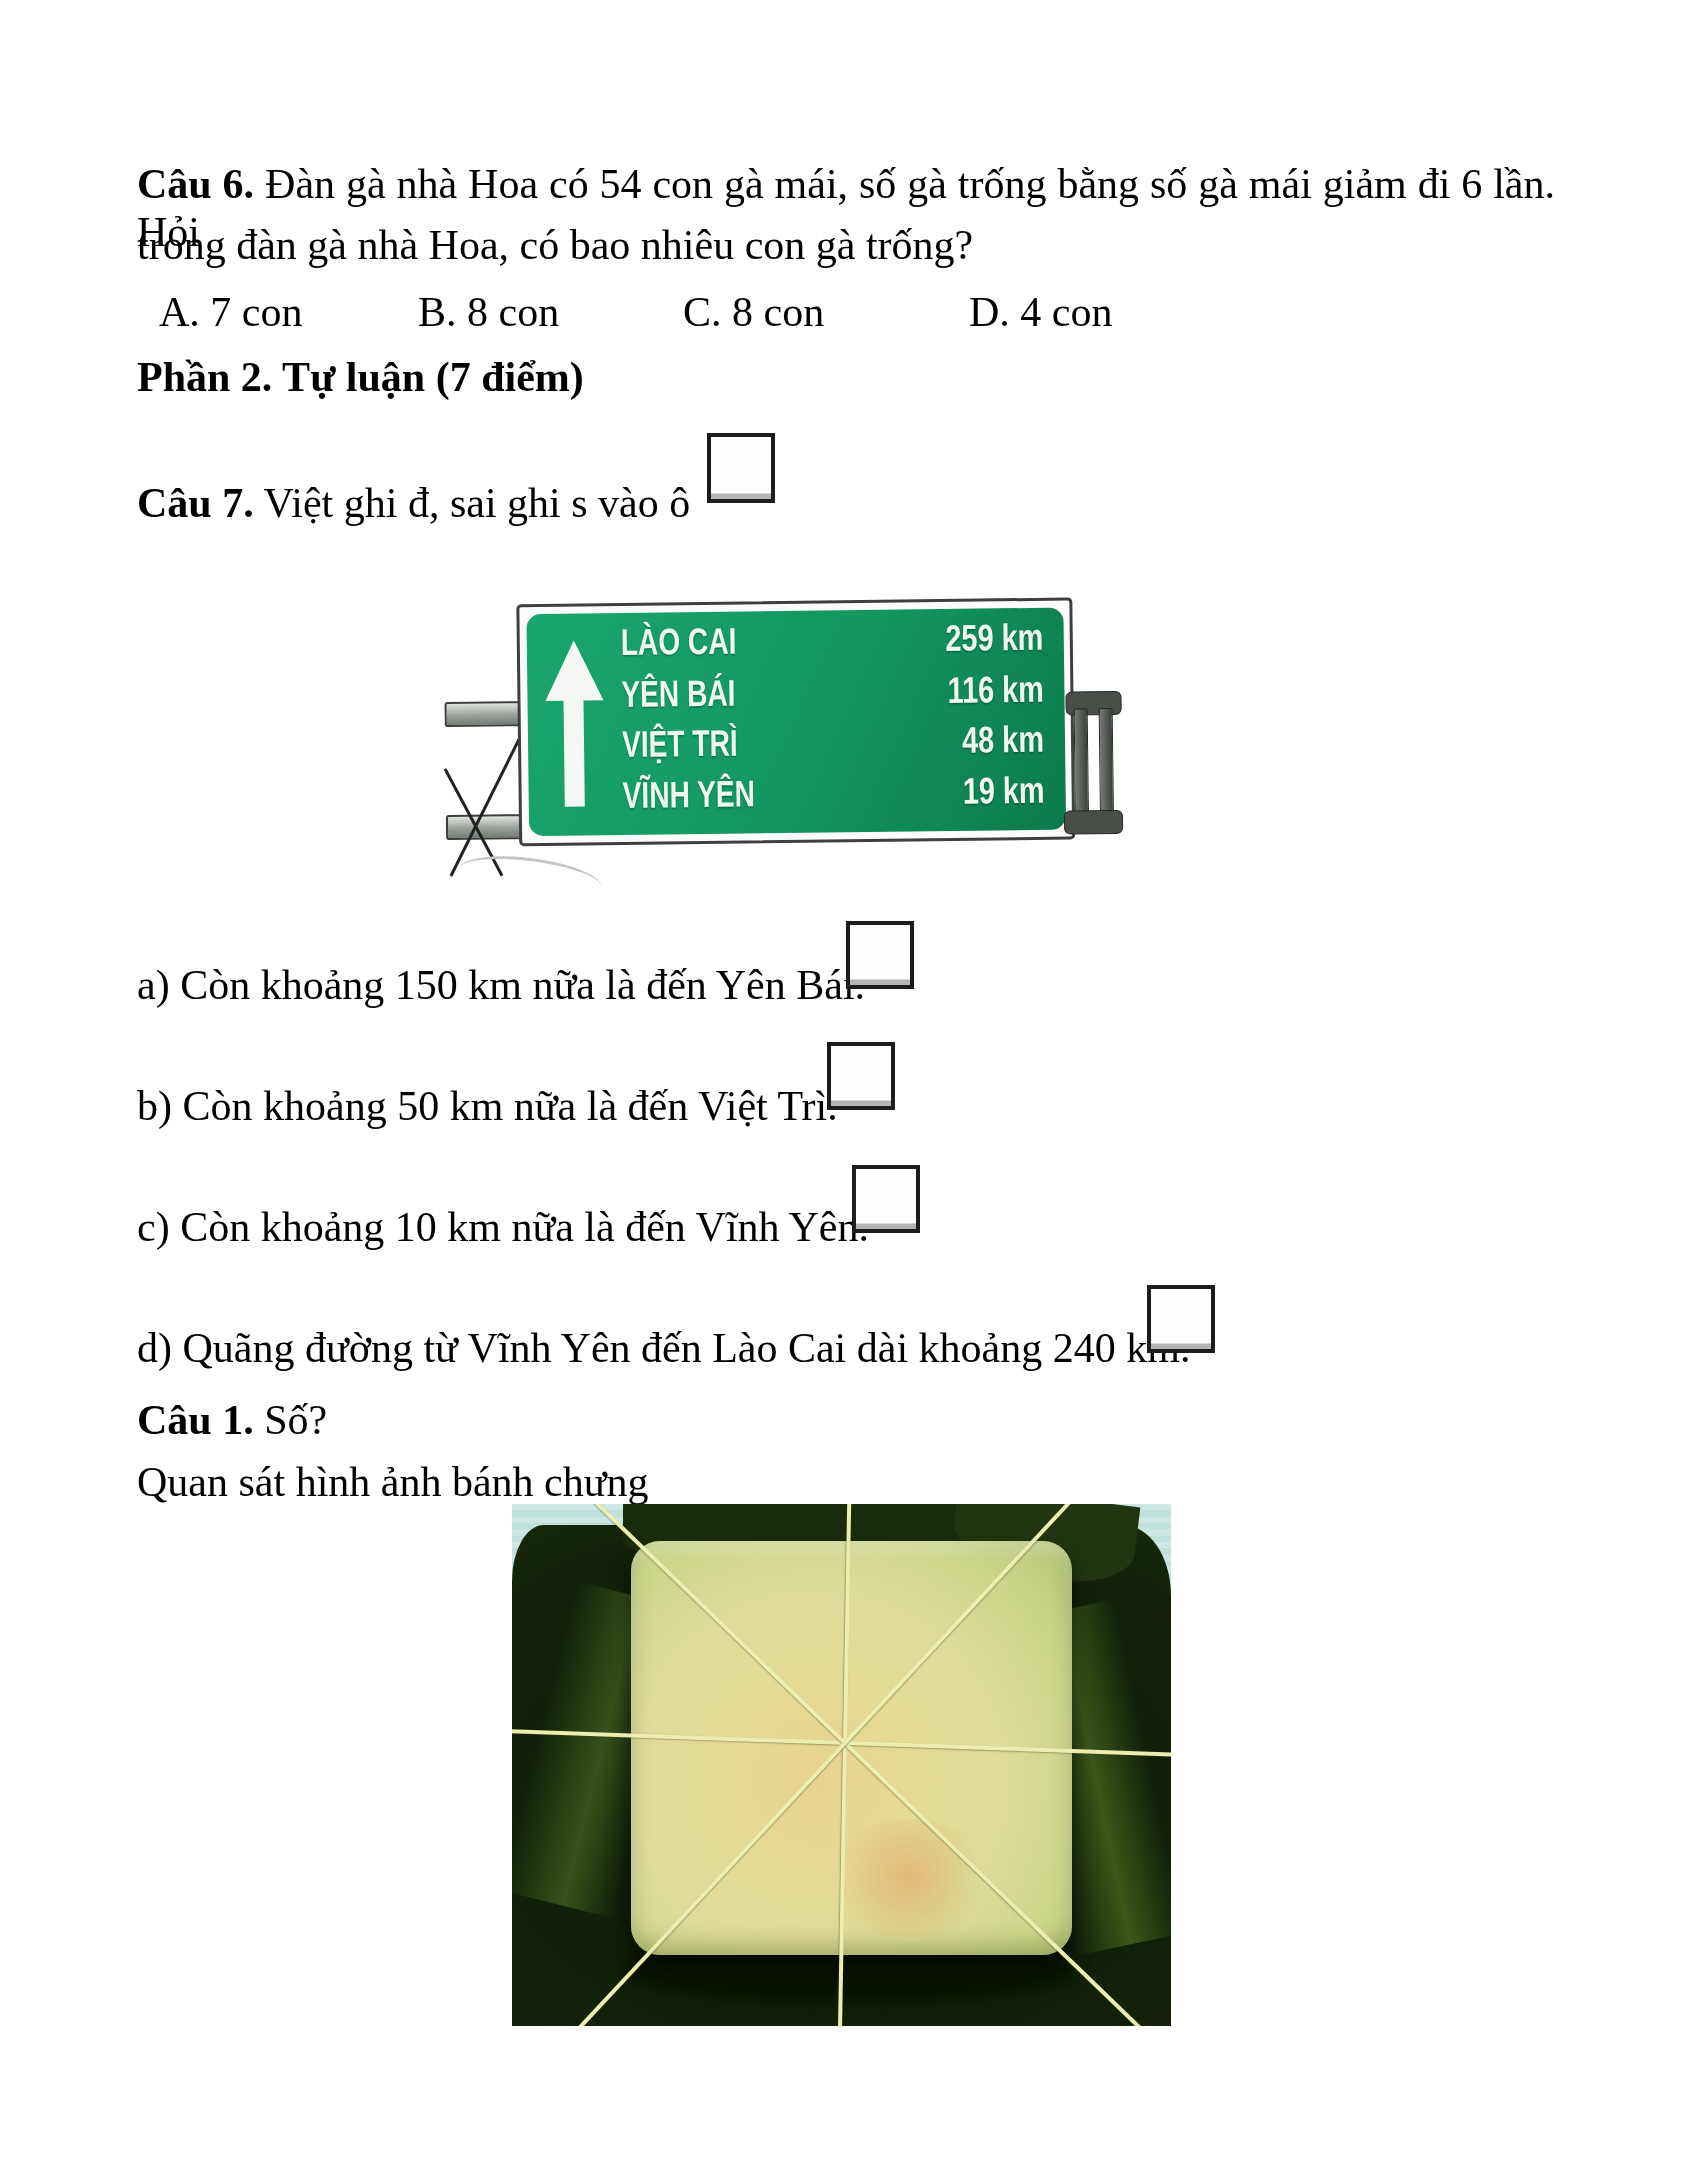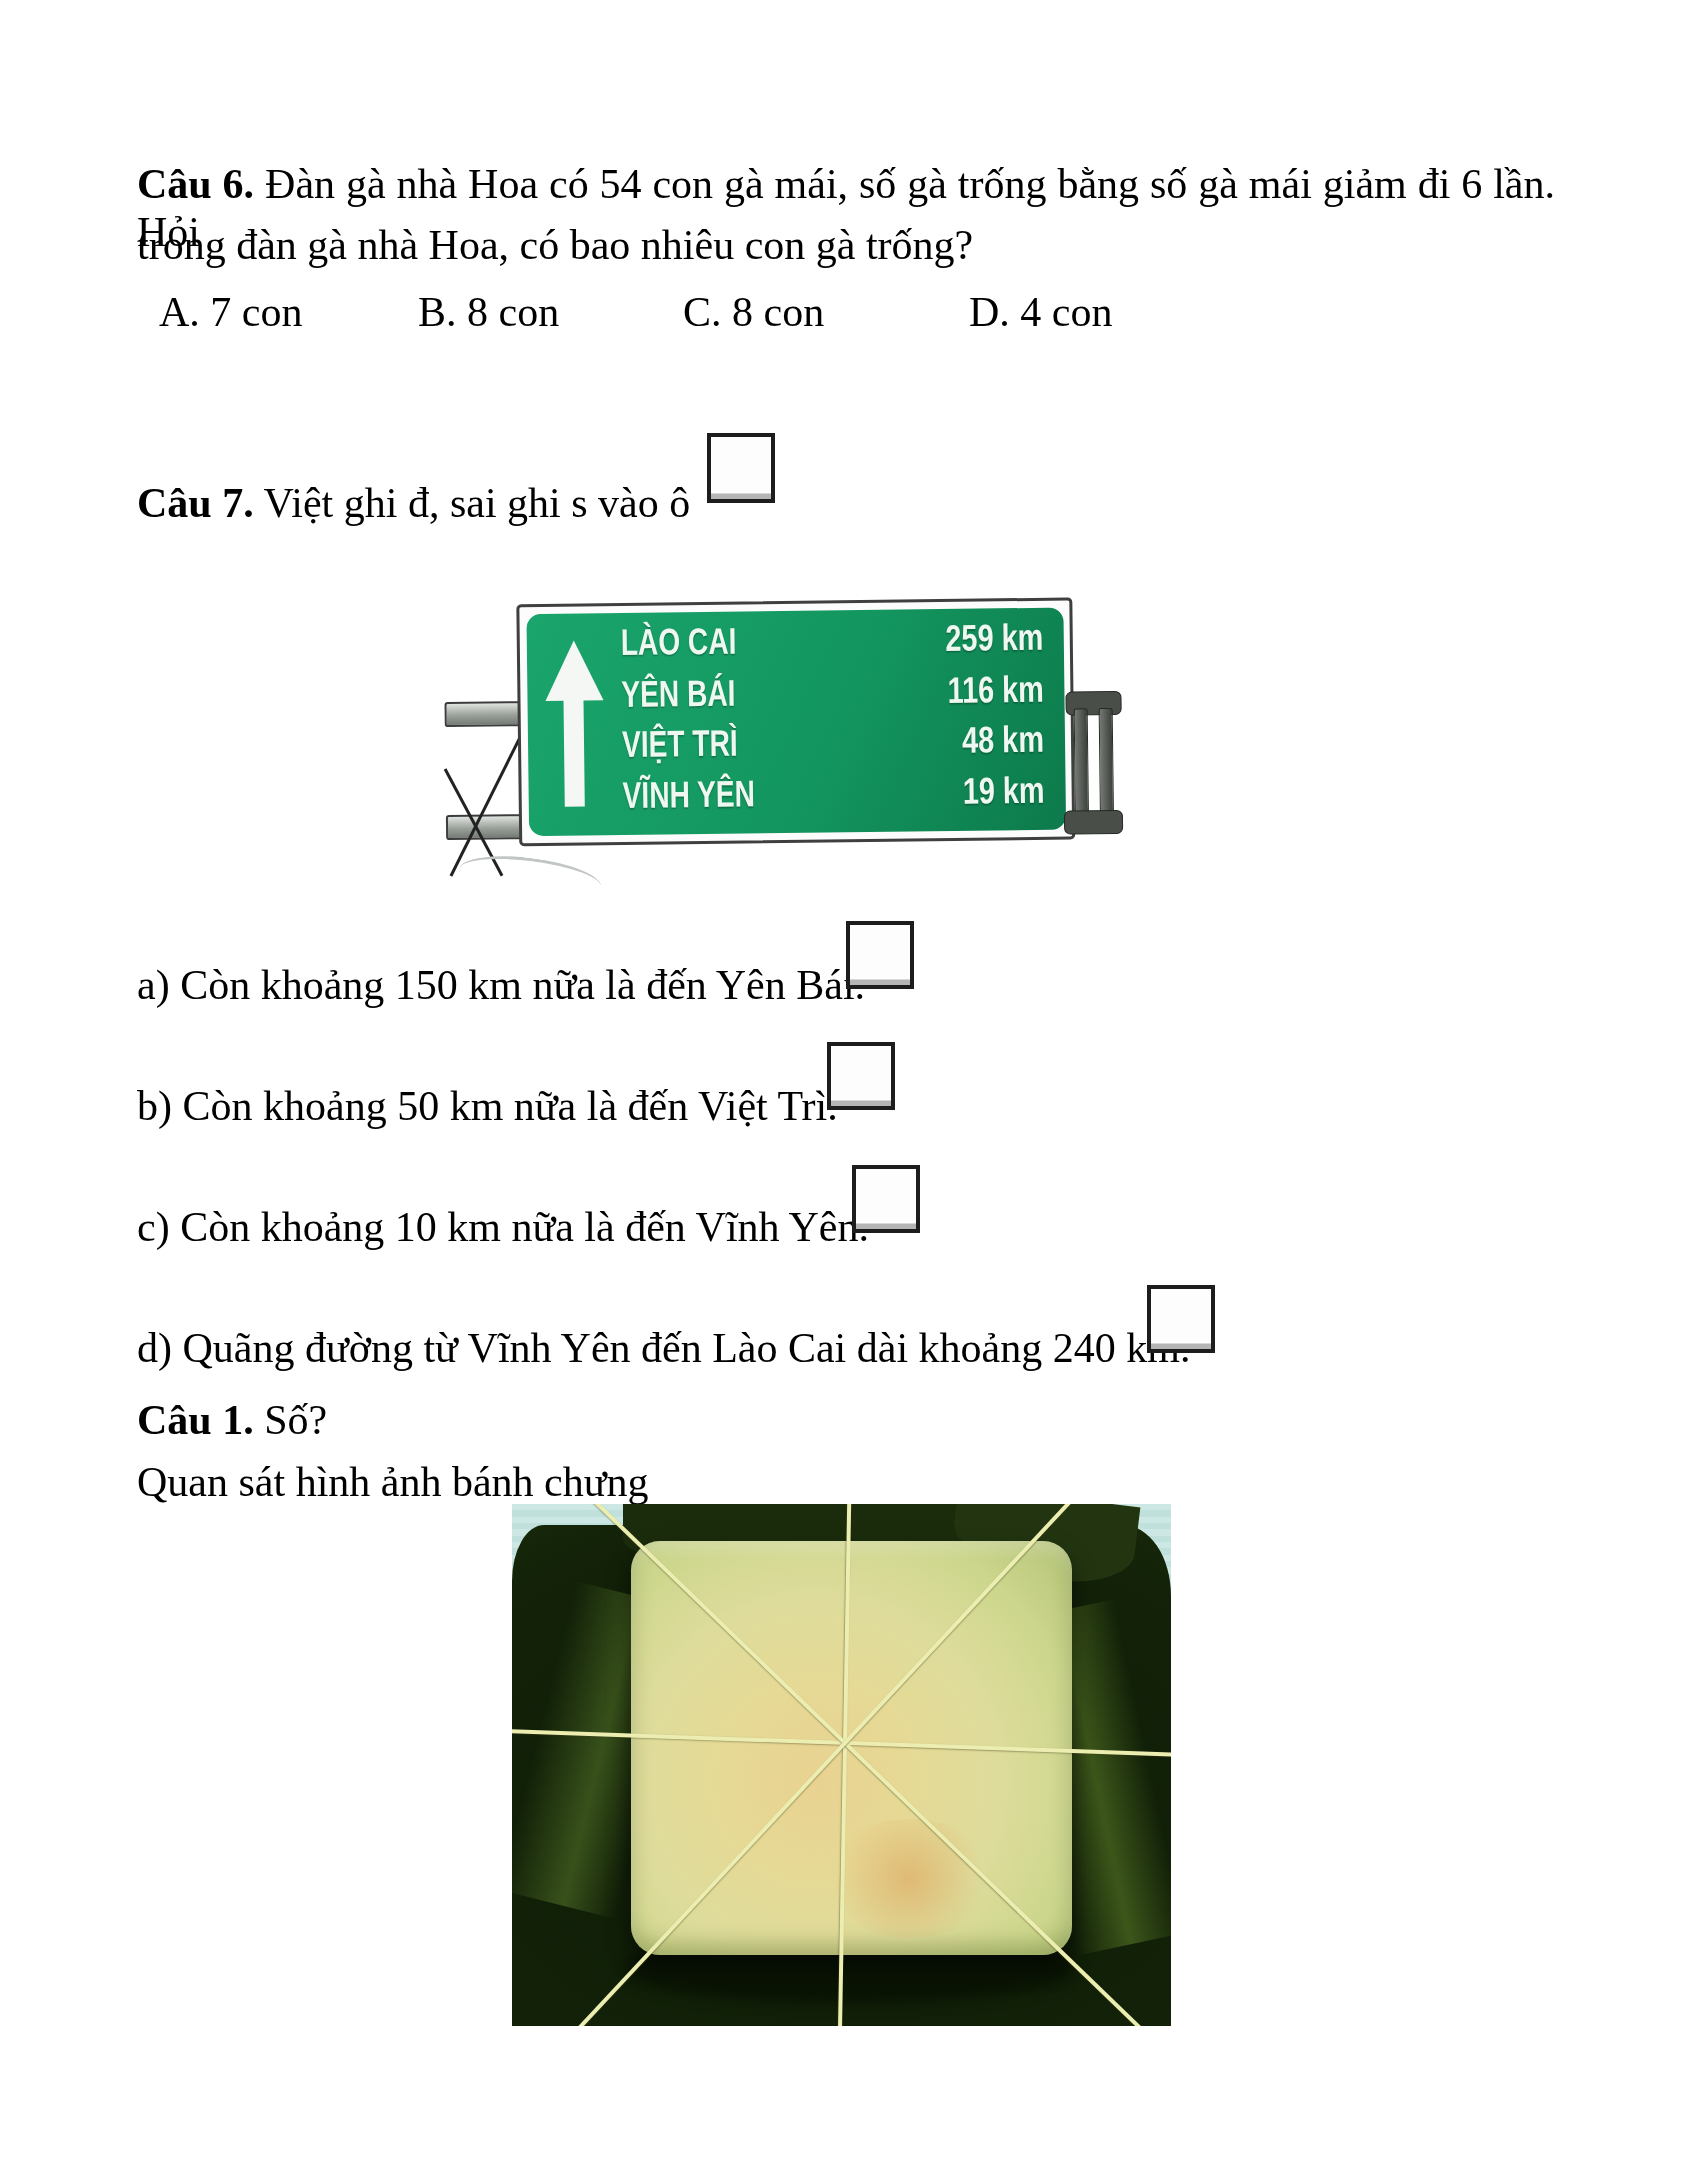--- a/index.html
+++ b/index.html
@@ -67,20 +67,21 @@
 <div class="page">
 
   <div class="line just" style="left:137px;top:160px;"><span class="b">Câu 6.</span><span> Đàn gà nhà Hoa có 54 con gà mái, số gà trống bằng số gà mái giảm đi 6 lần. Hỏi</span></div>
   <div class="line" style="left:137px;top:221px;">trong đàn gà nhà Hoa, có bao nhiêu con gà trống?</div>
 
   <div class="line" style="left:159px;top:288px;">A. 7 con</div>
   <div class="line" style="left:418px;top:288px;">B. 8 con</div>
   <div class="line" style="left:683px;top:288px;">C. 8 con</div>
   <div class="line" style="left:969px;top:288px;">D. 4 con</div>
 
+  <div class="line b" style="left:137px;top:353px;">Phần 2. Tự luận (7 điểm)</div>
 
   <div class="line" style="left:137px;top:479px;"><span class="b">Câu 7.</span><span> Việt ghi đ, sai ghi s vào ô</span></div>
   <div class="ansbox" style="left:707px;top:433px;height:62px;"></div>
 
   <div class="sign-wrap">
     <div class="gantry-bar bar-lt"></div>
     <div class="gantry-bar bar-lb"></div>
     <div class="truss t1"></div>
     <div class="truss t2"></div>
     <div class="road-curve"></div>

